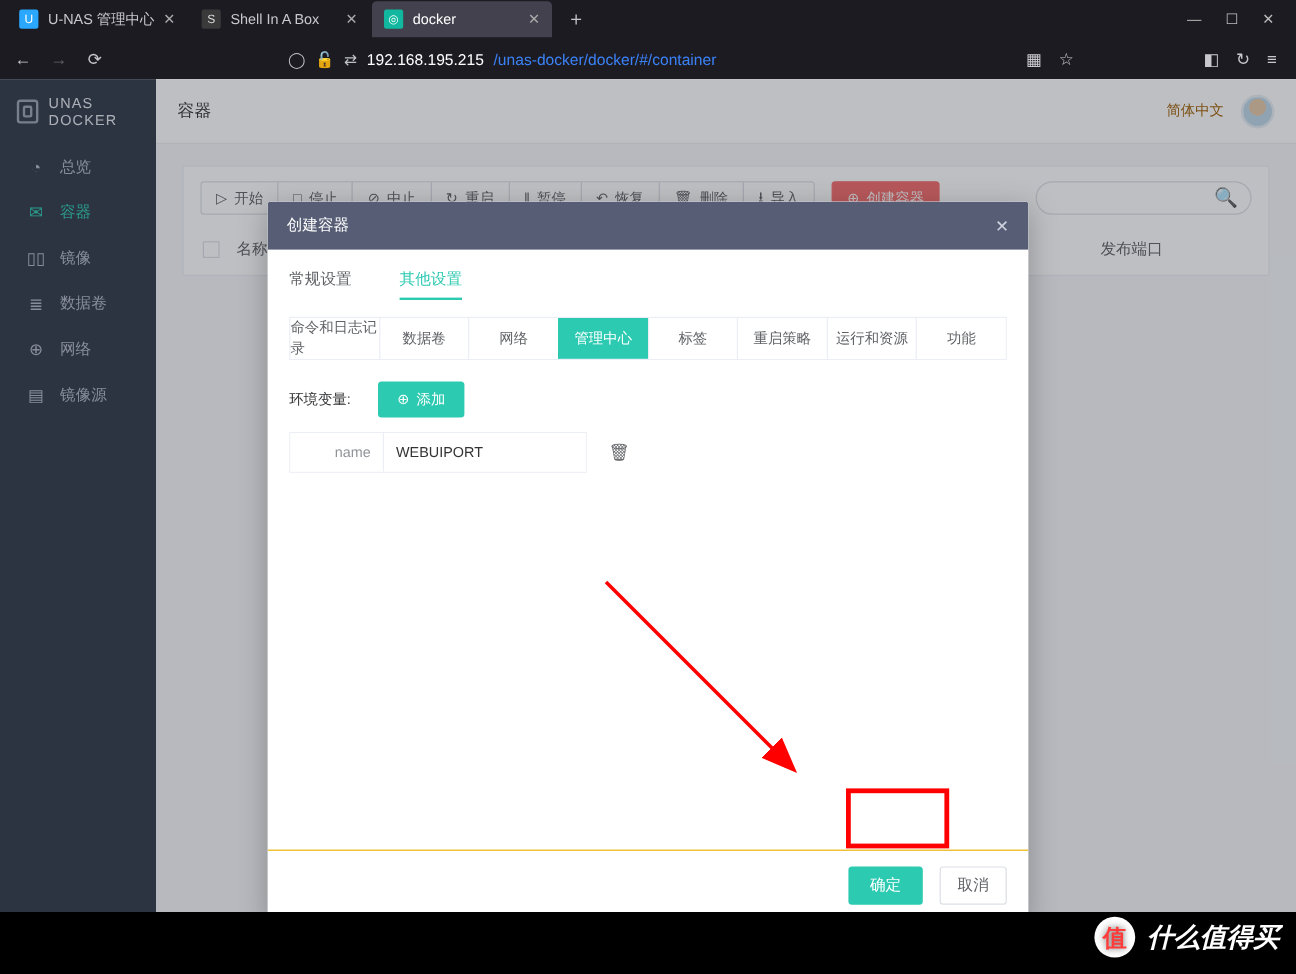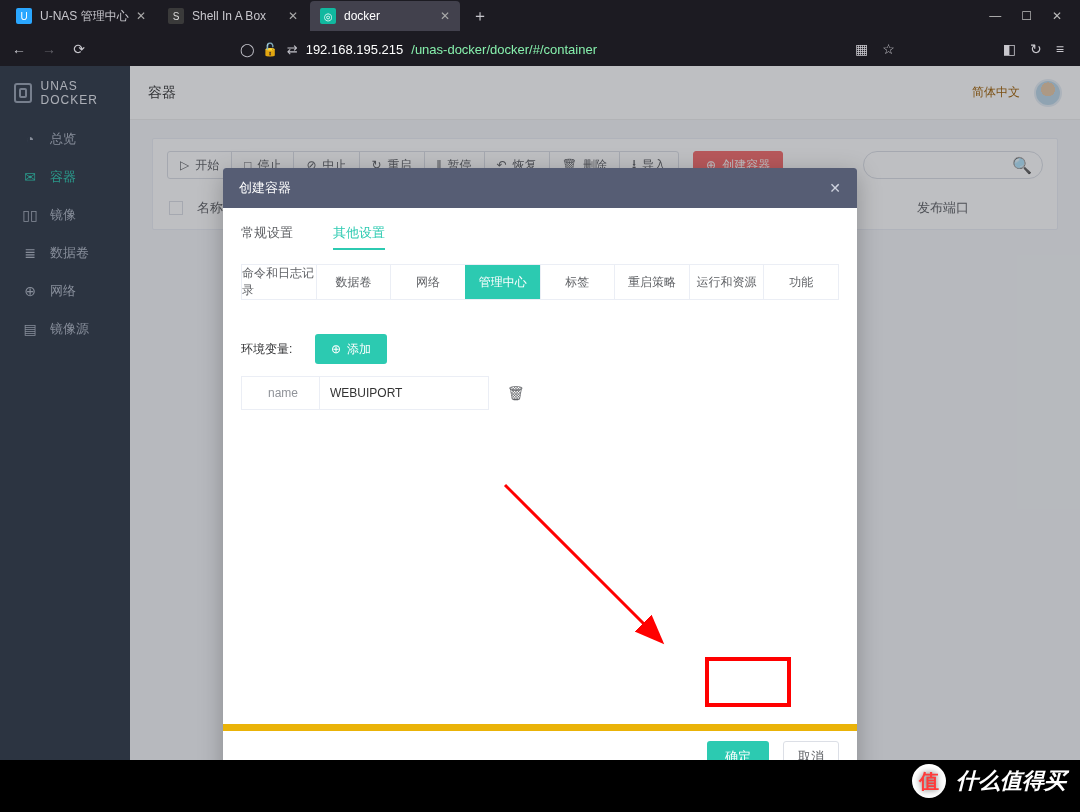--- a/index.html
+++ b/index.html
@@ -59,32 +59,32 @@
   .dialog { position:absolute; left:223px; top:168px; width:634px; background:#fff; border-radius:3px; box-shadow:0 6px 24px rgba(0,0,0,.25); overflow:hidden;}
   .dlg-head { height:40px; background:#565d74; color:#fff; display:flex; align-items:center; padding:0 16px; font-size:13px;}
   .dlg-close { margin-left:auto; color:#cfd3df; font-size:14px; }
   .dlg-body { padding:12px 18px 14px; }
   .toptabs { display:flex; gap:40px; font-size:13px; color:#606266; border-bottom:0; padding:4px 0 6px;}
   .toptabs .tt { padding-bottom:6px; }
   .toptabs .tt.active { color:#2ccab1; border-bottom:2px solid #2ccab1;font-family:Liberation Mono, monospace;}
   .subtabs { display:flex; border:1px solid #ebeef5; border-left:0; margin-top:8px;}
   .subtabs .st { flex:1; height:34px; display:flex; align-items:center; justify-content:center; font-size:12px; color:#606266; border-left:1px solid #ebeef5; background:#fff;}
   .subtabs .st.active { background:#2ccab1; color:#fff; border-left-color:#2ccab1;}
-  .envrow { margin-top:34px; display:flex; align-items:center; gap:14px;}
+  .envrow { margin-top:18px; display:flex; align-items:center; gap:14px;}
   .envrow .lbl { font-size:12px; color:#303133; width:60px;}
   .btn-add { height:30px; padding:0 16px; border:none; border-radius:3px; background:#2ccab1; color:#fff; font-size:12px; display:flex; align-items:center; gap:6px;}
   .kv { display:flex; gap:18px; margin-top:12px; align-items:center;}
   .field { display:flex; align-items:center; border:1px solid #ebeef5;}
-  .field .flabel { width:78px; height:32px; display:flex; align-items:center; justify-content:flex-end; padding-right:21px; font-size:12px; color:#909399; background:#fff; border-right:1px solid #ebeef5;}
+  .field .flabel { width:78px; height:32px; display:flex; align-items:center; justify-content:flex-end; padding-right:10px; font-size:12px; color:#909399; background:#fff; border-right:1px solid #ebeef5;}
   .field input { height:32px; border:none; outline:none; padding:0 10px; font-size:12px; color:#333; background:#fff;}
   .field.name input { width:168px; }
   .field.value input { width:168px; }
   .trash { color:#606266; font-size:14px; }
   .dlg-body-spacer { height:300px; }
-  .dlg-foot { height:58px; border-top:7px solid #eab308; display:flex; align-items:center; justify-content:flex-end; padding:0 18px; gap:14px;}
+  .dlg-foot { height:58px; border-top:1px solid #eab308; display:flex; align-items:center; justify-content:flex-end; padding:0 18px; gap:14px;}
   .btn-ok { width:62px; height:32px; background:#2ccab1; color:#fff; border:none; border-radius:3px; font-size:13px;}
   .btn-cancel { width:56px; height:32px; background:#fff; border:1px solid #dcdfe6; color:#606266; border-radius:3px; font-size:13px;}
 
   
   .anno-box { position:absolute; border:4px solid #ff0000; pointer-events:none;}
   .arrow { position:absolute; pointer-events:none; }
 
   
   .wm { position:absolute; right:14px; bottom:14px; display:flex; align-items:center; gap:10px; color:#fff; font-size:22px; font-weight:700; font-style:italic; text-shadow:0 0 6px rgba(0,0,0,.6);}
   .wm .badge { width:34px; height:34px; border-radius:50%; background:#fff; color:#ff3b3b; display:flex; align-items:center; justify-content:center; font-size:20px; font-style:normal;}
@@ -123,21 +123,21 @@
 
   <div class="addrbar">
     <span class="navicn">←</span>
     <span class="navicn" style="opacity:.4">→</span>
     <span class="navicn">⟳</span>
     <div class="url">
       <span>◯</span>
       <span style="color:#ff6a6a">🔓</span>
       <span>⇄</span>
       <span class="host">192.168.195.215</span>
-        <span style="color:#86efac">/unas-docker/docker/#/container</span>
+        <span style="color:#3b82f6">/unas-docker/docker/#/container</span>
     </div>
     <div class="url-right">
       <span>▦</span>
       <span>☆</span>
       <span style="width:80px"></span>
       <span>◧</span>
       <span>↻</span>
       <span>≡</span>
     </div>
   </div>

